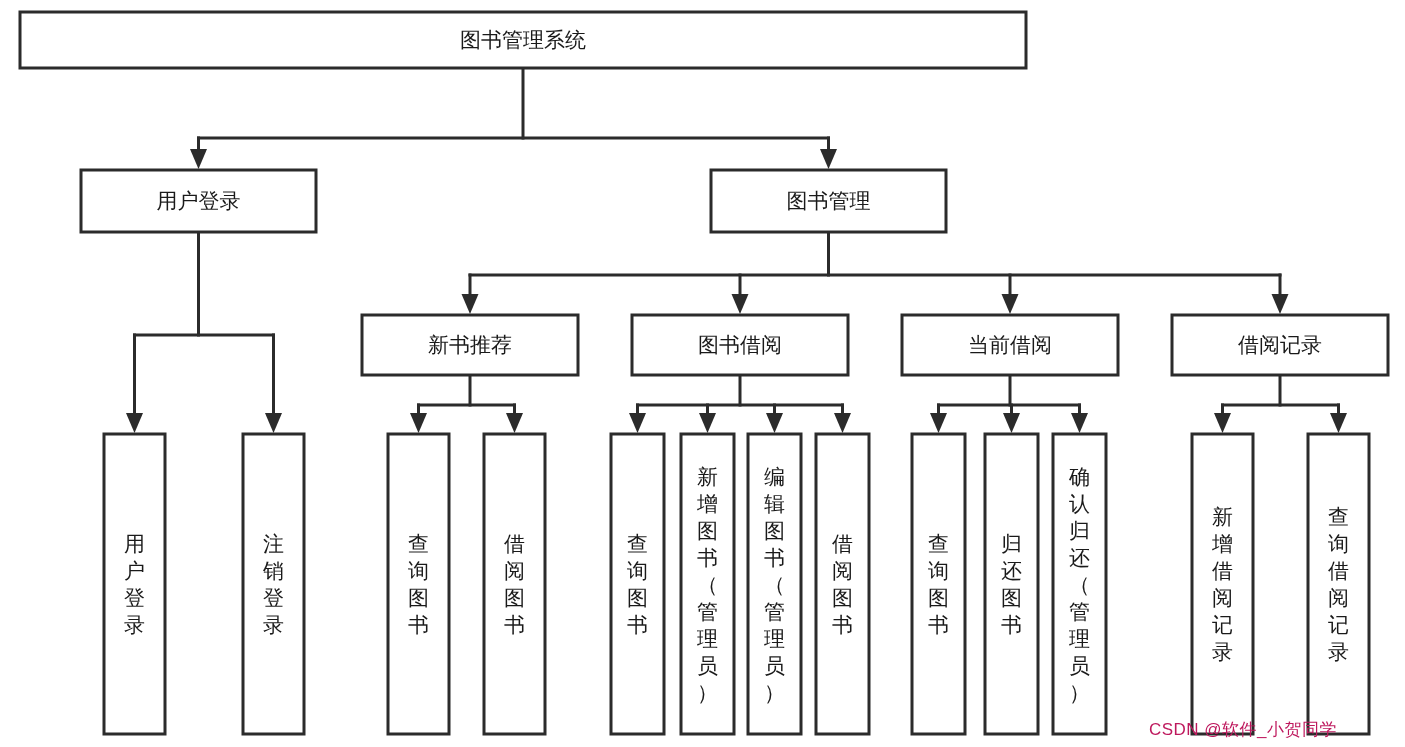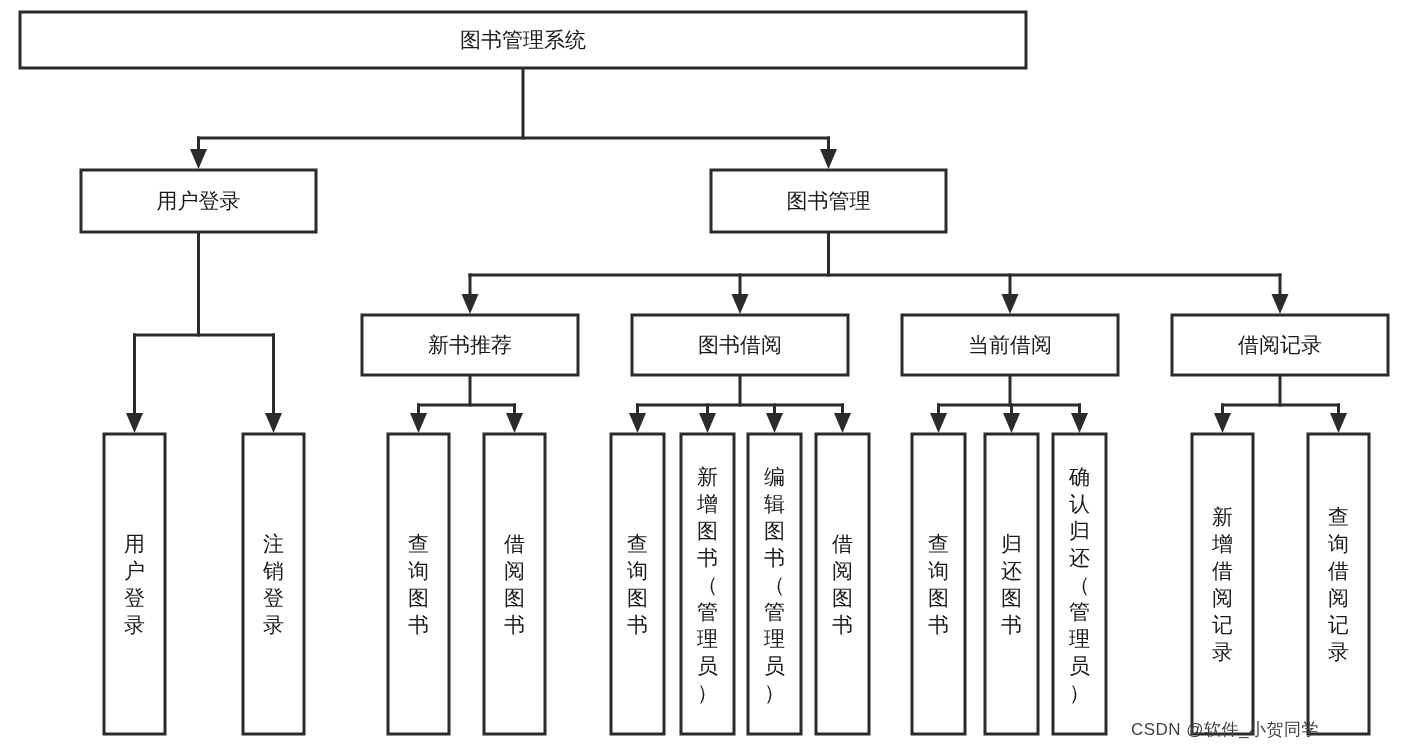--- a/index.html
+++ b/index.html
@@ -49,25 +49,25 @@
     stroke-width: 3;
     fill: none;
     stroke-linecap: square;
   }
   .arrow-head {
     fill: #2b2b2b;
     stroke: none;
   }
   .watermark {
     position: absolute;
-    right: 20px;
+    right: 2px;
     bottom: 6px;
     font-family: "Liberation Sans", "DejaVu Sans", sans-serif;
     font-size: 17px;
-    color: #404040;
+    color: #be185d;
     white-space: nowrap;
     letter-spacing: 0.5px;
     pointer-events: none;
   }
 </style>
 </head>
 <body>
 
 <div id="diagram-root">
   <svg class="diagram-canvas" viewBox="0 0 1405 747" xmlns="http://www.w3.org/2000/svg">

